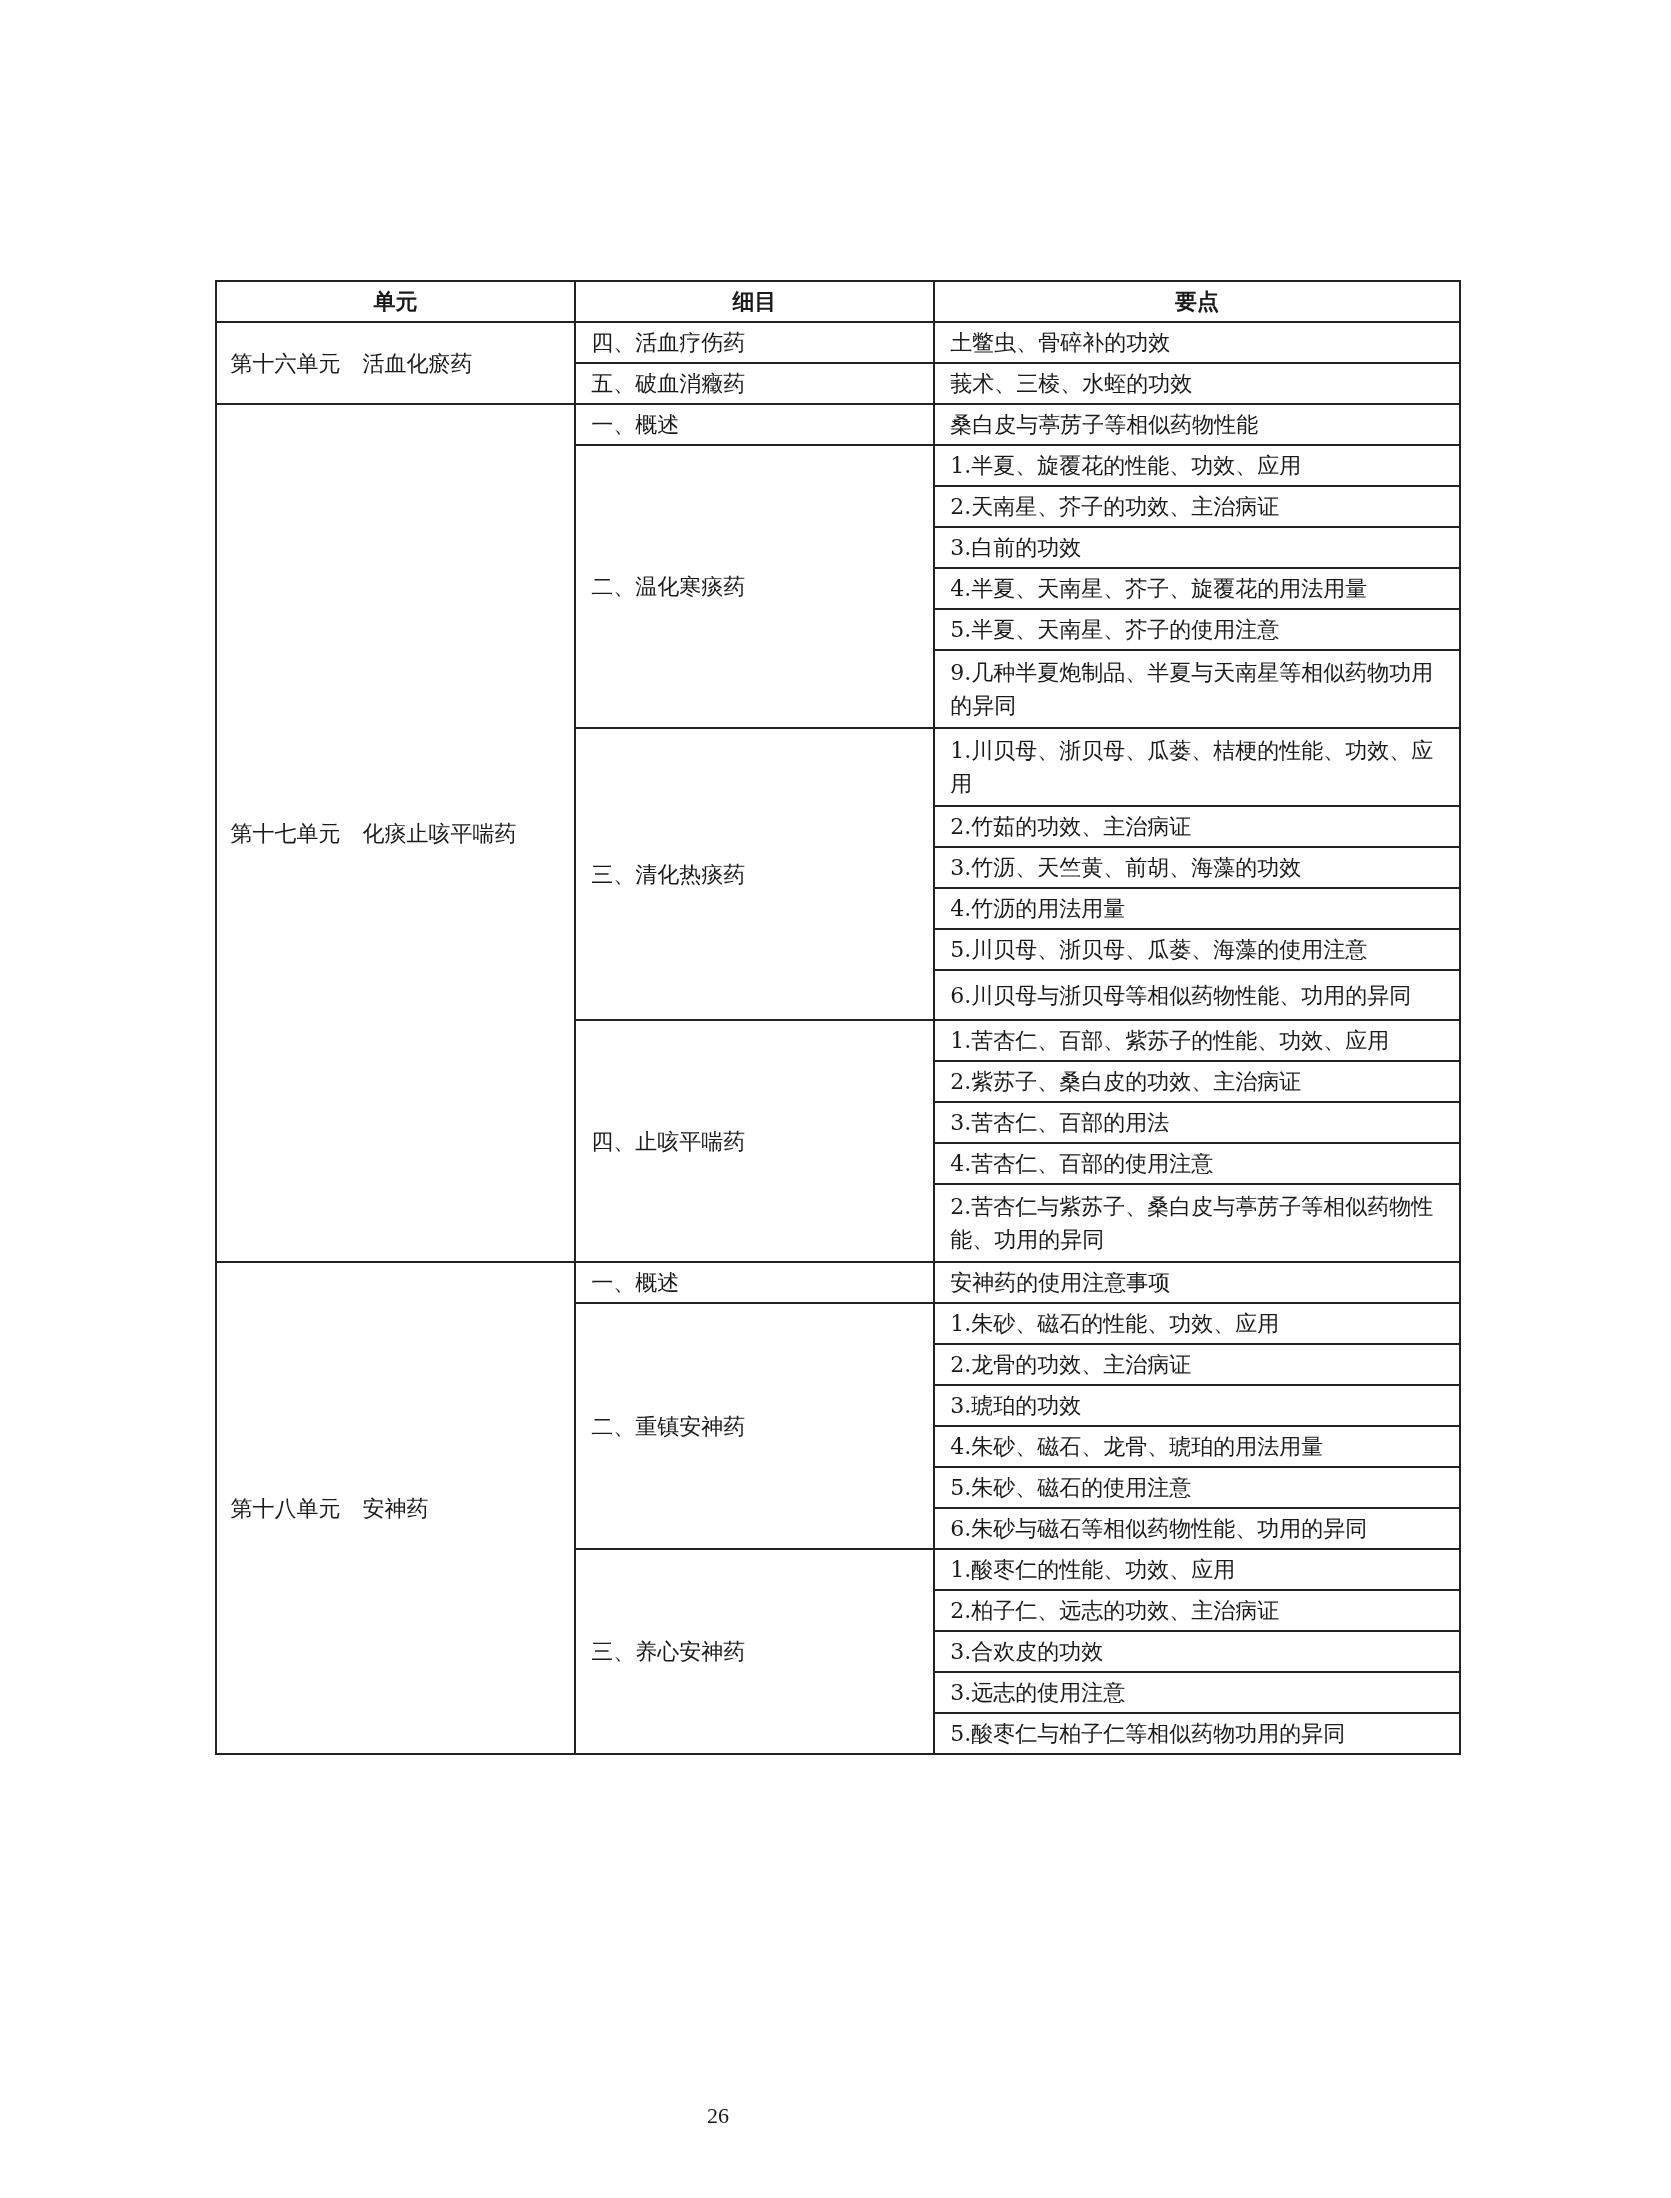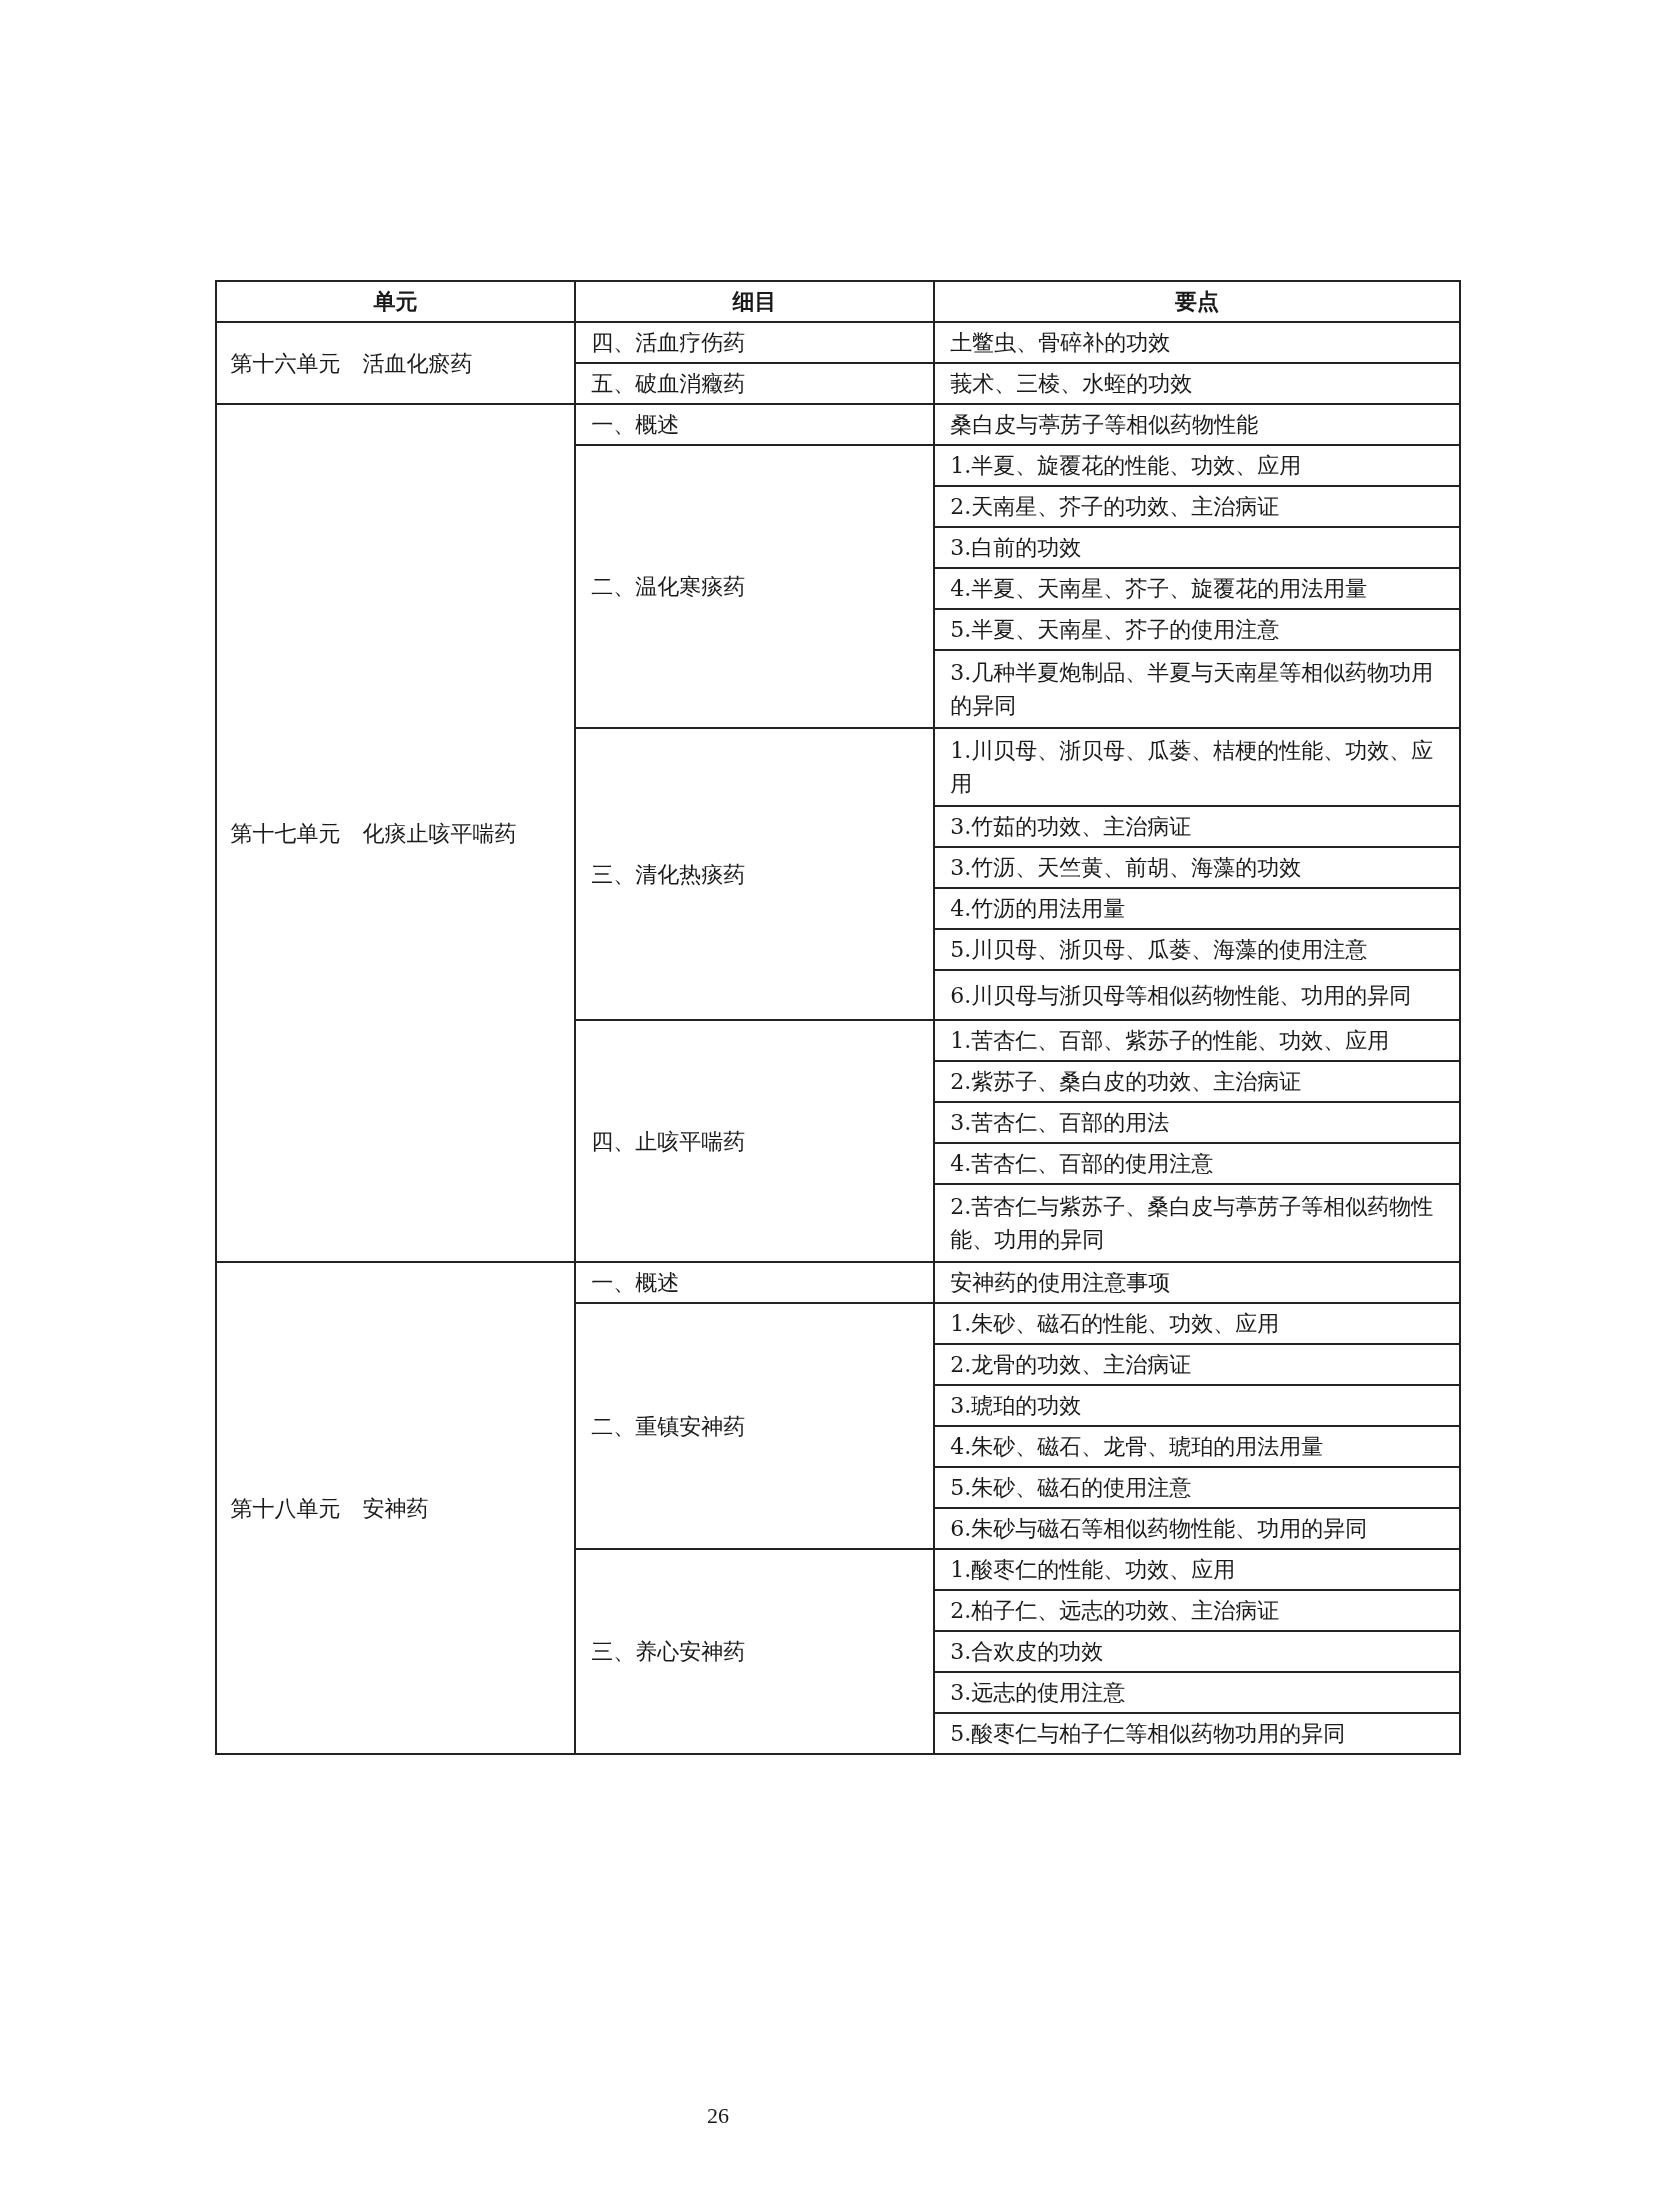--- a/index.html
+++ b/index.html
@@ -64,29 +64,29 @@
     <tr class="h48">
         <td class="point">3.白前的功效</td>
       </tr>
     <tr class="h48">
         <td class="point">4.半夏、天南星、芥子、旋覆花的用法用量</td>
       </tr>
     <tr class="h48">
         <td class="point">5.半夏、天南星、芥子的使用注意</td>
       </tr>
     <tr class="h88">
-        <td class="point">3.几种半夏炮制品、半夏与天南星等相似药物功用的异同</td>
+        <td class="point">9.几种半夏炮制品、半夏与天南星等相似药物功用的异同</td>
       </tr>
 
     <tr class="h88">
       <td rowspan="6">三、清化热痰药</td>
       <td class="point">1.川贝母、浙贝母、瓜蒌、桔梗的性能、功效、应用</td>
     </tr>
     <tr class="h48">
-        <td class="point">3.竹茹的功效、主治病证</td>
+        <td class="point">2.竹茹的功效、主治病证</td>
       </tr>
     <tr class="h48">
         <td class="point">3.竹沥、天竺黄、前胡、海藻的功效</td>
       </tr>
     <tr class="h48">
         <td class="point">4.竹沥的用法用量</td>
       </tr>
     <tr class="h48">
         <td class="point">5.川贝母、浙贝母、瓜蒌、海藻的使用注意</td>
       </tr>

